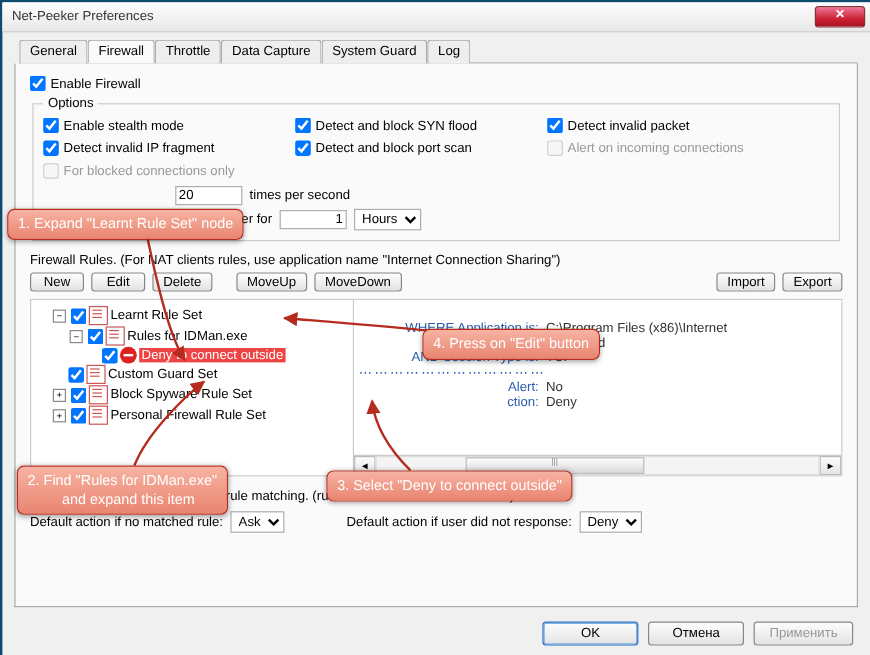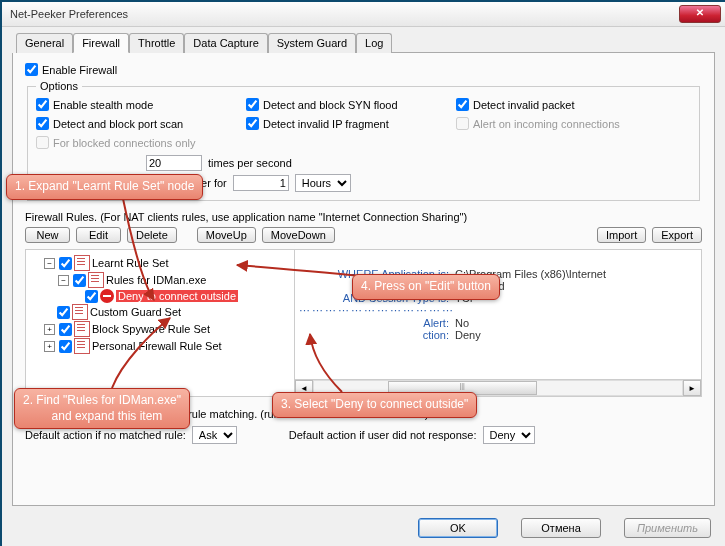--- a/index.html
+++ b/index.html
@@ -177,23 +177,23 @@
     display:flex; align-items:center; cursor:default;
   }
   .hscroll .arrow{width:16px;height:14px;border:1px solid #bbb;background:linear-gradient(#fdfdfd,#e4e4e4);display:flex;align-items:center;justify-content:center;font-size:8px;}
   .hscroll .track{flex:1;background:#f4f4f4;height:14px;border:1px solid #ddd;position:relative;}
   .hscroll .thumb{position:absolute;left:20%;width:40%;top:0;bottom:0;background:linear-gradient(#fdfdfd,#d9d9d9);border:1px solid #bbb;}
   .bottom-opts { margin-top:10px; }
   .bottom-row { display:flex; align-items:center; gap:6px; margin-top:6px;}
   .dlg-buttons {
     position:absolute; bottom:8px; right:14px; display:flex; gap:8px;
   }
-  .dlg-buttons .btn { min-width:80px; padding:3px 12px;margin-left:15px;}
+  .dlg-buttons .btn { min-width:80px; padding:3px 12px;}
   .btn.primary { border:1px solid #2b6fbf; box-shadow:0 0 0 1px #7fb2e8 inset; }
-  .btn.disabled-btn { color:#999;font-style:italic; }
+  .btn.disabled-btn { color:#999; }
 
   
   .callout {
     position:absolute;
     background: linear-gradient(#f7b3a2, #e98470);
     border:1px solid #b52c1f;
     border-radius:6px;
     padding:4px 8px;
     color:#fff;
     font-size:12px;
@@ -241,25 +241,25 @@
               <input type="checkbox" checked="" style="">
               <span>Detect and block SYN flood</span>
             </label>
           <label class="cb-row">
               <input type="checkbox" checked="" style="">
               <span>Detect invalid packet</span>
             </label>
 
           <label class="cb-row">
               <input type="checkbox" checked="" style="">
+              <span>Detect invalid IP fragment</span>
+            </label>
+          <label class="cb-row">
+              <input type="checkbox" checked="" style="">
               <span>Detect and block port scan</span>
-            </label>
-          <label class="cb-row">
-              <input type="checkbox" checked="" style="">
-              <span>Detect invalid IP fragment</span>
             </label>
           <label class="cb-row disabled">
               <input type="checkbox" disabled="" style="">
               <span>Alert on incoming connections</span>
             </label>
 
           <label class="cb-row disabled">
               <input type="checkbox" disabled="" style="">
               <span>For blocked connections only</span>
             </label>

